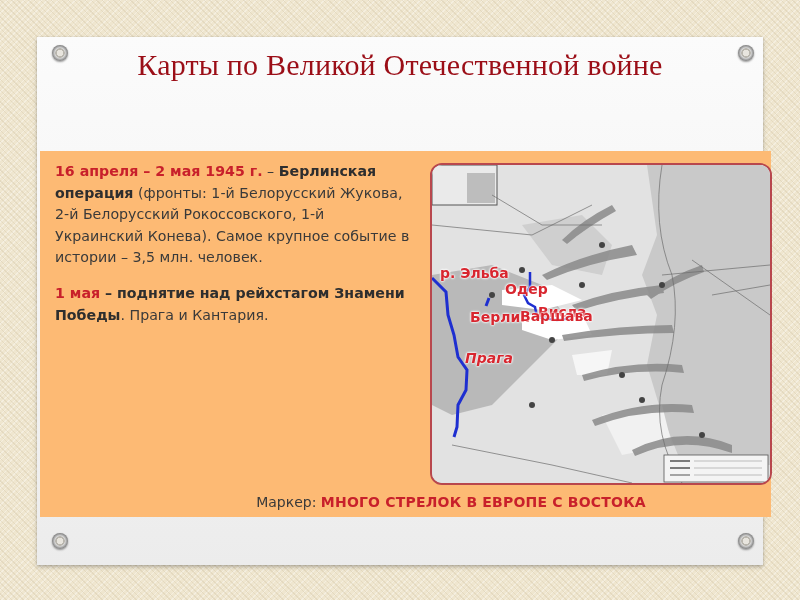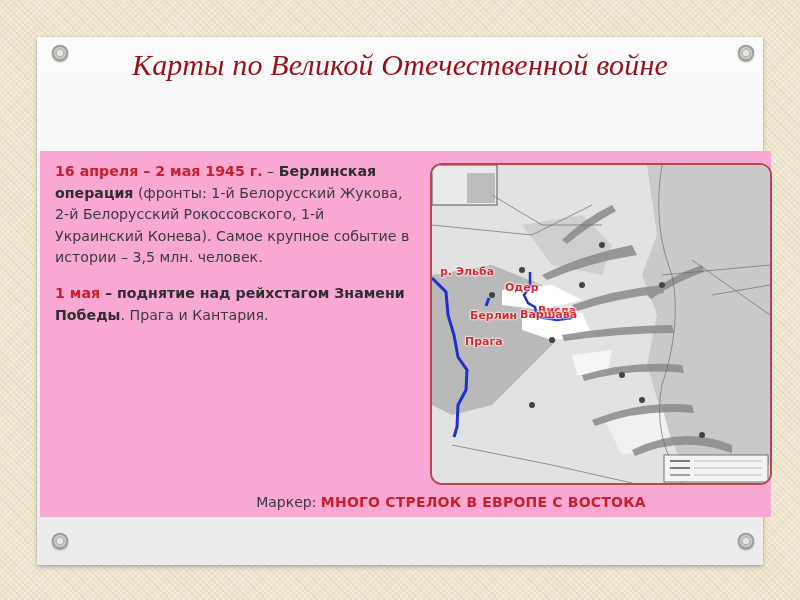--- a/index.html
+++ b/index.html
@@ -17,43 +17,43 @@
       box-shadow: 0 2px 4px rgba(0,0,0,0.25), 0 0 1px rgba(0,0,0,0.2);
     }
     .grommet {
       position: absolute; width: 16px; height: 16px; border-radius: 50%;
       background: radial-gradient(circle at 50% 50%, #e8e5de 0 3px, #b9b6ae 3.5px 4.5px, #d9d9d9 5px, #9b9b9b 7px, #7d7d7d 8px);
       box-shadow: 0 1px 2px rgba(0,0,0,0.4);
     }
     .title {
       position: absolute; left: 0; top: 48px; width: 800px; text-align: center;
       font-family: "Liberation Serif", "DejaVu Serif", serif;
-      font-size: 30px; color: #9b0e17; letter-spacing: 0.2px; font-style: italic;
+      font-size: 30px; color: #9b0e17; letter-spacing: 0.2px;
     }
     .panel {
       position: absolute; left: 40px; top: 151px; width: 731px; height: 366px;
-      background: #f9a8d4;
+      background: #fdba74;
     }
     .text-col {
       position: absolute; left: 15px; top: 10px; width: 360px;
       font-family: "DejaVu Sans", sans-serif; font-size: 14.2px; line-height: 21.6px;
       color: #3a3a3a;
     }
     .text-col p { margin: 0 0 14px 0; }
     .red { color: #c8202b; font-weight: bold; }
     .bold { color: #2e2e2e; font-weight: bold; }
     .map {
       position: absolute; left: 390px; top: 12px; width: 338px; height: 318px;
       border: 2px solid #b8474d; border-radius: 12px; overflow: hidden;
       background: #d9d9d9;
     }
     .map svg { display: block; }
     .map-label {
       position: absolute; font-family: "DejaVu Sans", sans-serif; font-weight: bold;
-      font-size: 11px; color: #d8262f;
+      font-size: 14px; color: #d8262f;
       text-shadow: 0 0 2px #fff, 0 0 2px #fff, 0 0 3px #fff;
       white-space: nowrap;
     }
     .marker-line {
       position: absolute; left: 0; top: 343px; width: 766px; text-align: center;
       font-size: 14px; color: #3a3a3a; margin-left: 28px;
     }
     .marker-line .red { font-weight: bold; letter-spacing: 0.2px; }
   </style>
 </head>
@@ -141,19 +141,19 @@
 
       <path d="M57 133 L54 141" stroke="#1e2fd0" stroke-width="3" fill="none"></path>
 
       <path d="M98 107 L98 122 L92 130 L96 138 L103 142 L105 152 L125 155 L140 153" fill="none" stroke="#1e2fd0" stroke-width="2.5"></path>
     </svg>
     <span class="map-label" style="left:8px; top:100px;">р. Эльба</span>
     <span class="map-label" style="left:73px; top:116px;">Одер</span>
     <span class="map-label" style="left:38px; top:134px;margin-top:10px;">Берлин</span>
     <span class="map-label" style="left:106px; top:139px;">Висла</span>
     <span class="map-label" style="left:88px; top:143px;">Варшава</span>
-    <span class="map-label" style="left:33px; top:170px;">Прага</span>
+    <span class="map-label" style="left:33px; top:185px;font-style:italic;">Прага</span>
   </div>
 
   <div class="marker-line">
     <span>Маркер: </span><span class="red">МНОГО СТРЕЛОК В ЕВРОПЕ С ВОСТОКА</span>
   </div>
 </div>
 
 </body></html>

